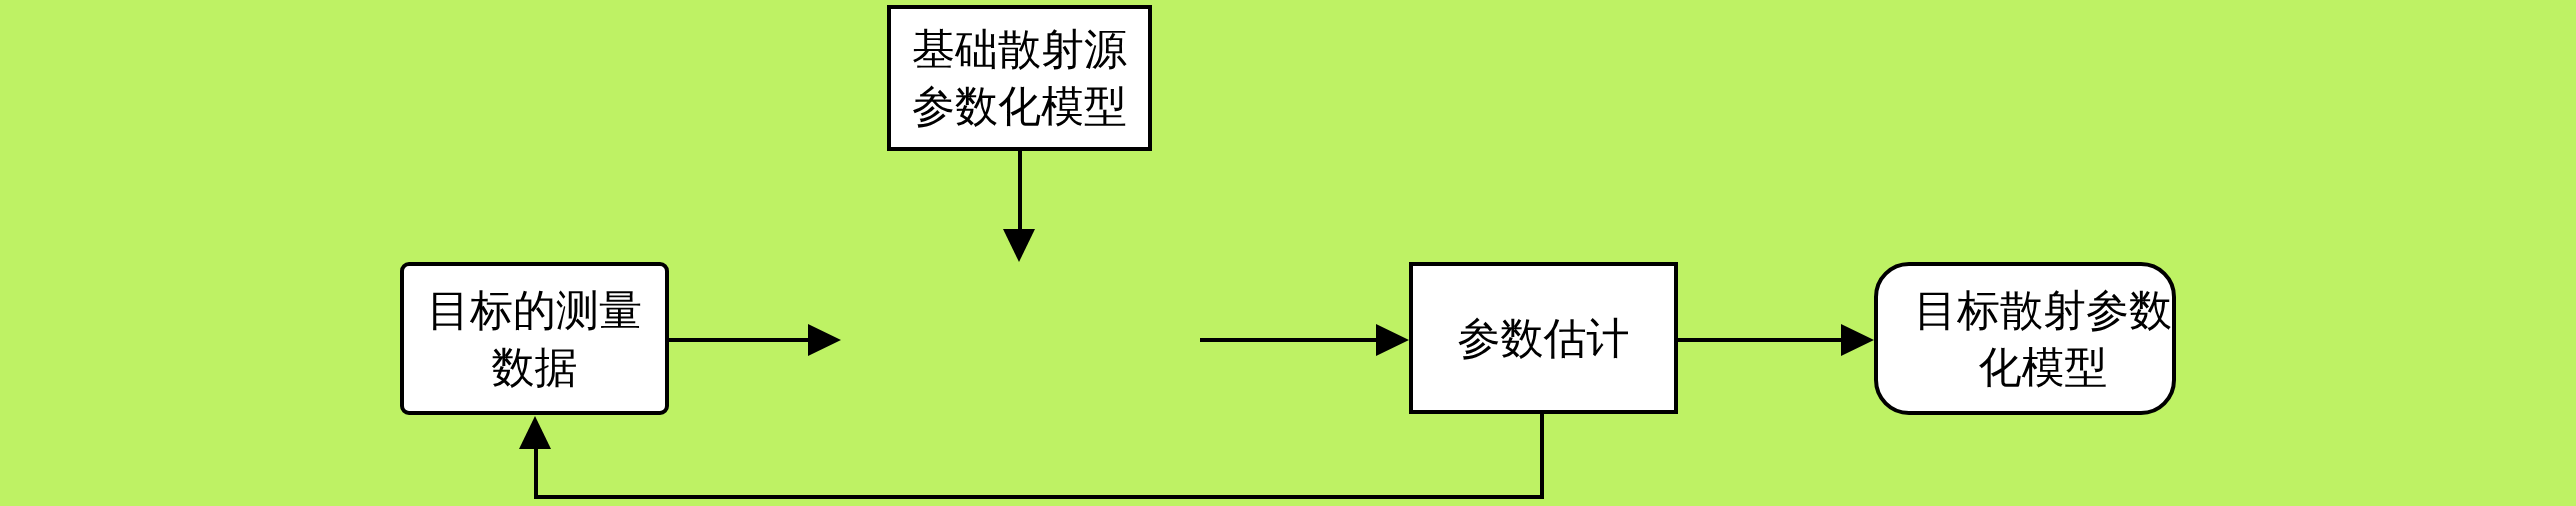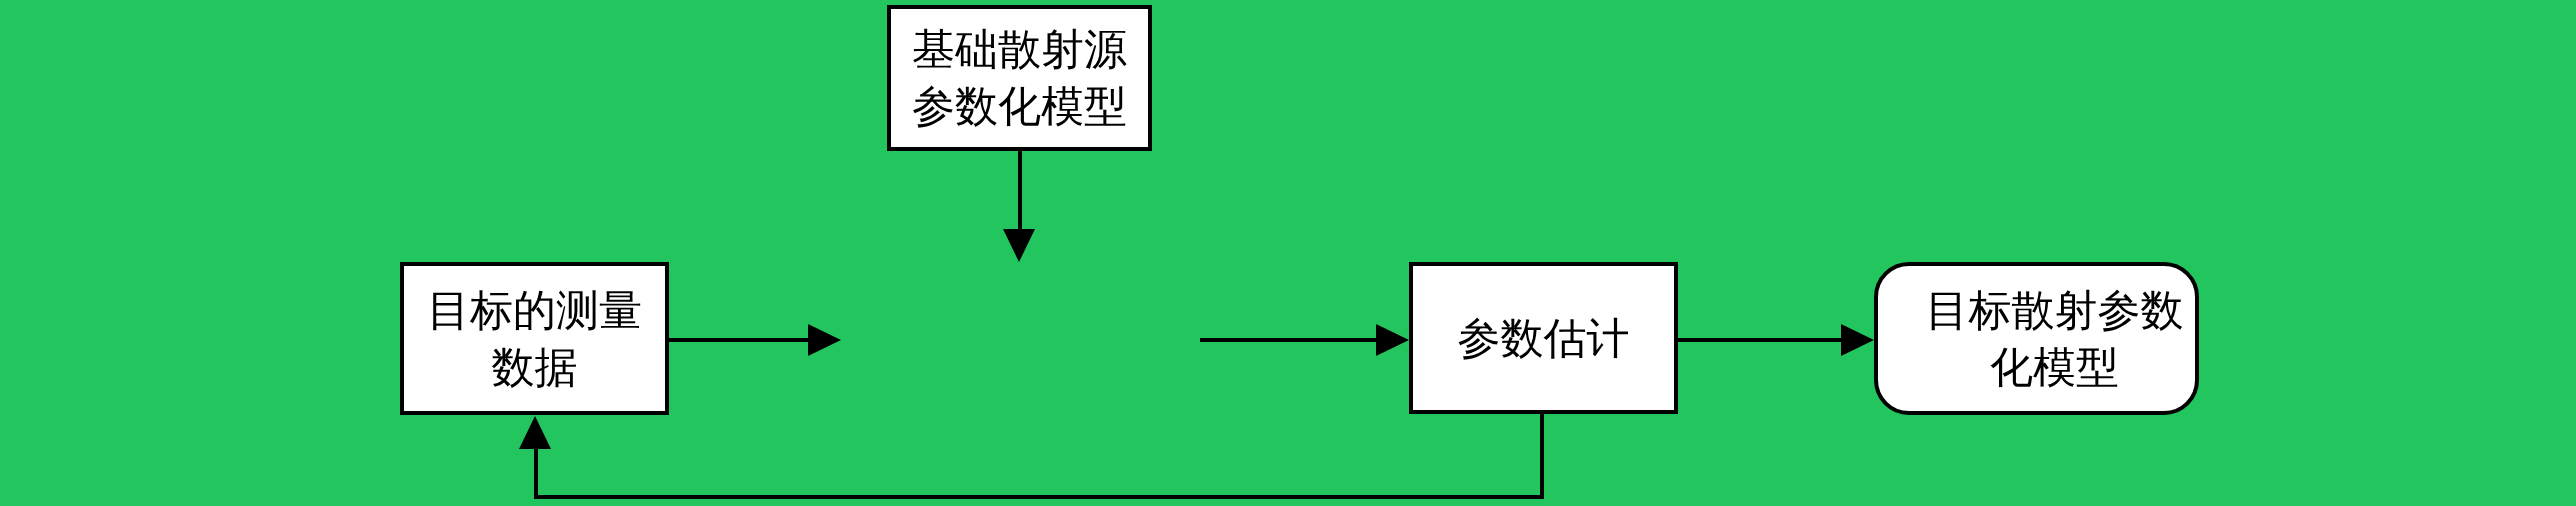--- a/index.html
+++ b/index.html
@@ -4,45 +4,45 @@
 <style>
   html, body {
     margin: 0;
     padding: 0;
     background: #ffffff;
   }
   .canvas {
     position: relative;
     width: 2576px;
     height: 506px;
-    background: #22c55e;
+    background: #bef264;
     font-family: Liberation Sans, sans-serif;
     color: #000000;
     overflow: hidden;
   }
   .node {
     position: absolute;
     box-sizing: border-box;
     border: 4.5px solid #000000;
     background: #ffffff;
     display: flex;
     align-items: center;
     justify-content: center;
     text-align: center;
     font-size: 43px;
     line-height: 57px;
     white-space: pre-line;
   }
   .node.rounded { border-radius: 35px; }
 
   #node-base-model        { left: 887px; top: 4.5px;   width: 265px; height: 146px; }
-  #node-measured-data     { left: 400px;  top: 262px; width: 269px; height: 153px; }
+  #node-measured-data     { left: 400px;  top: 262px; width: 269px; height: 153px; border-radius: 9px; }
   #node-infer-sources     { left: 841px; top: 262px; width: 359px; height: 153px; }
   #node-param-estimation  { left: 1409px; top: 262px; width: 269px; height: 152px; }
-  #node-target-model      { left: 1874px; top: 262px; width: 325px; height: 153px; padding-left: 36px; }
+  #node-target-model      { left: 1874px; top: 262px; width: 302px; height: 153px; padding-left: 36px; }
 
   .line {
     position: absolute;
     background: #000000;
   }
   .arrowhead {
     position: absolute;
     width: 0;
     height: 0;
   }

